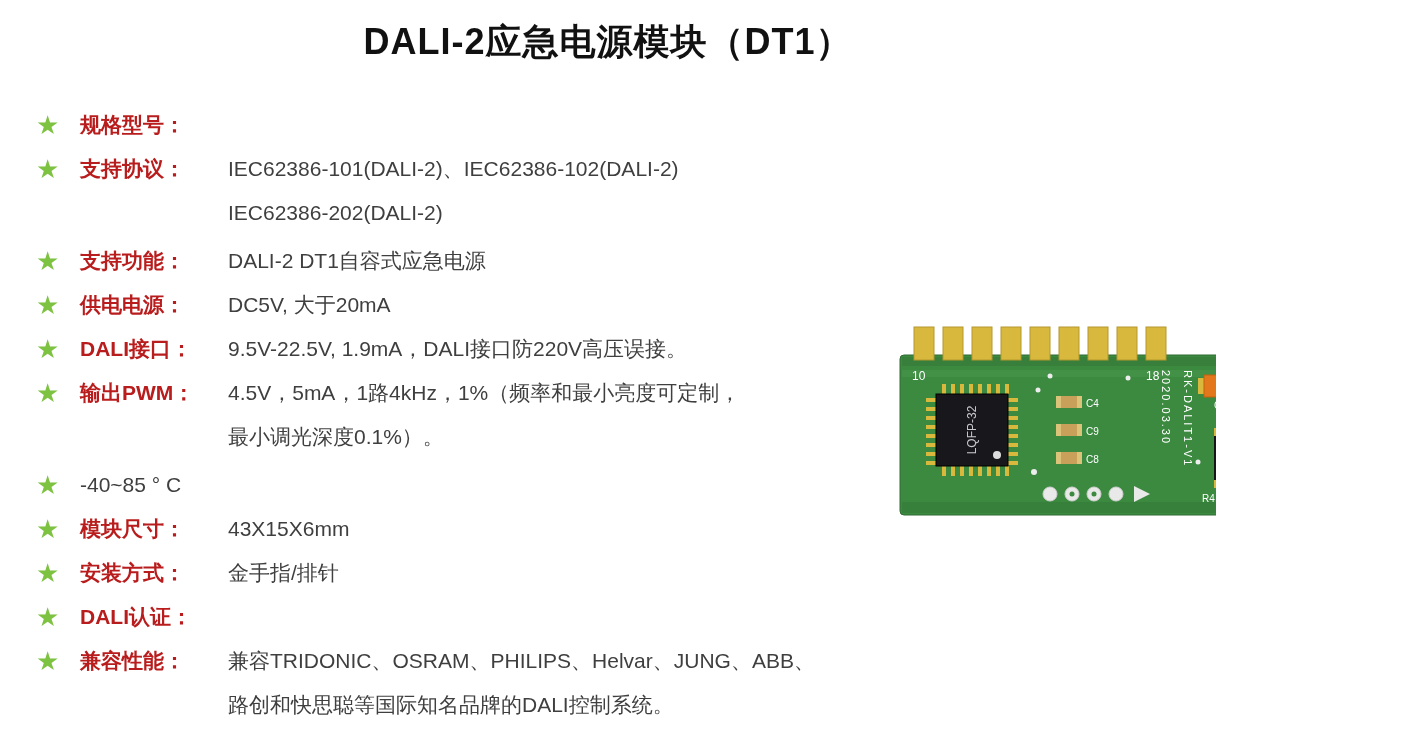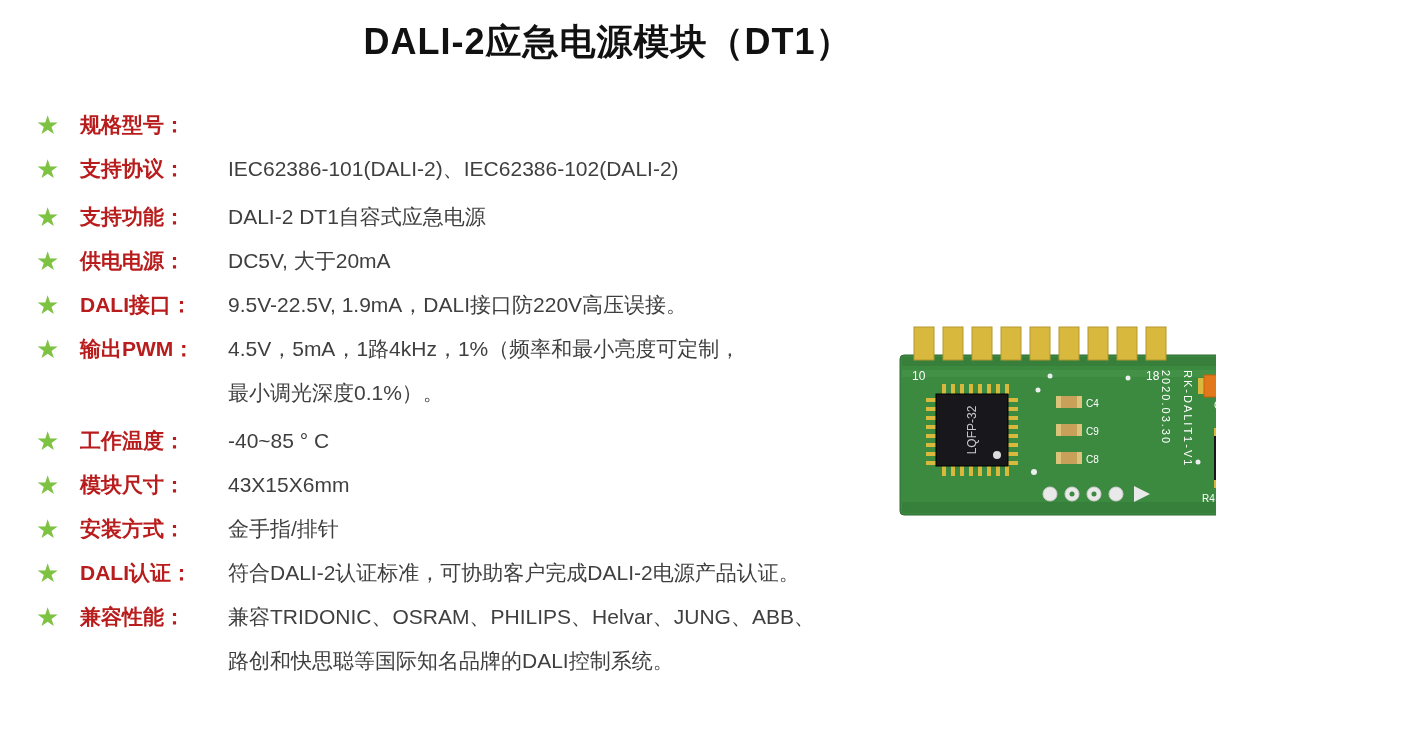--- a/index.html
+++ b/index.html
@@ -40,20 +40,21 @@
     <div class="row">
       <span class="star">★</span>
       <span class="label">规格型号：</span>
     </div>
 
     <div class="row mb">
       <span class="star">★</span>
       <span class="label">支持协议：</span>
       <div class="val">
         <div class="vline">IEC62386-101(DALI-2)、IEC62386-102(DALI-2)</div>
+        <div class="vline">IEC62386-202(DALI-2)</div>
       </div>
     </div>
 
     <div class="row">
       <span class="star">★</span>
       <span class="label">支持功能：</span>
       <div class="val">
         <div class="vline">DALI-2 DT1自容式应急电源</div>
       </div>
     </div>
@@ -78,21 +79,20 @@
       <span class="star">★</span>
       <span class="label">输出PWM：</span>
       <div class="val">
         <div class="vline">4.5V，5mA，1路4kHz，1%（频率和最小亮度可定制，</div>
         <div class="vline">最小调光深度0.1%）。</div>
       </div>
     </div>
 
     <div class="row">
       <span class="star">★</span>
-      <span class="label">工作温度：</span>
       <div class="val">
         <div class="vline">-40~85 ° C</div>
       </div>
     </div>
 
     <div class="row">
       <span class="star">★</span>
       <span class="label">模块尺寸：</span>
       <div class="val">
         <div class="vline">43X15X6mm</div>
@@ -103,23 +103,20 @@
       <span class="star">★</span>
       <span class="label">安装方式：</span>
       <div class="val">
         <div class="vline">金手指/排针</div>
       </div>
     </div>
 
     <div class="row">
       <span class="star">★</span>
       <span class="label">DALI认证：</span>
-      <div class="val">
-        <div class="vline">符合DALI-2认证标准，可协助客户完成DALI-2电源产品认证。</div>
-      </div>
     </div>
 
     <div class="row">
       <span class="star">★</span>
       <span class="label">兼容性能：</span>
       <div class="val">
         <div class="vline">兼容TRIDONIC、OSRAM、PHILIPS、Helvar、JUNG、ABB、</div>
         <div class="vline">路创和快思聪等国际知名品牌的DALI控制系统。</div>
       </div>
     </div>

